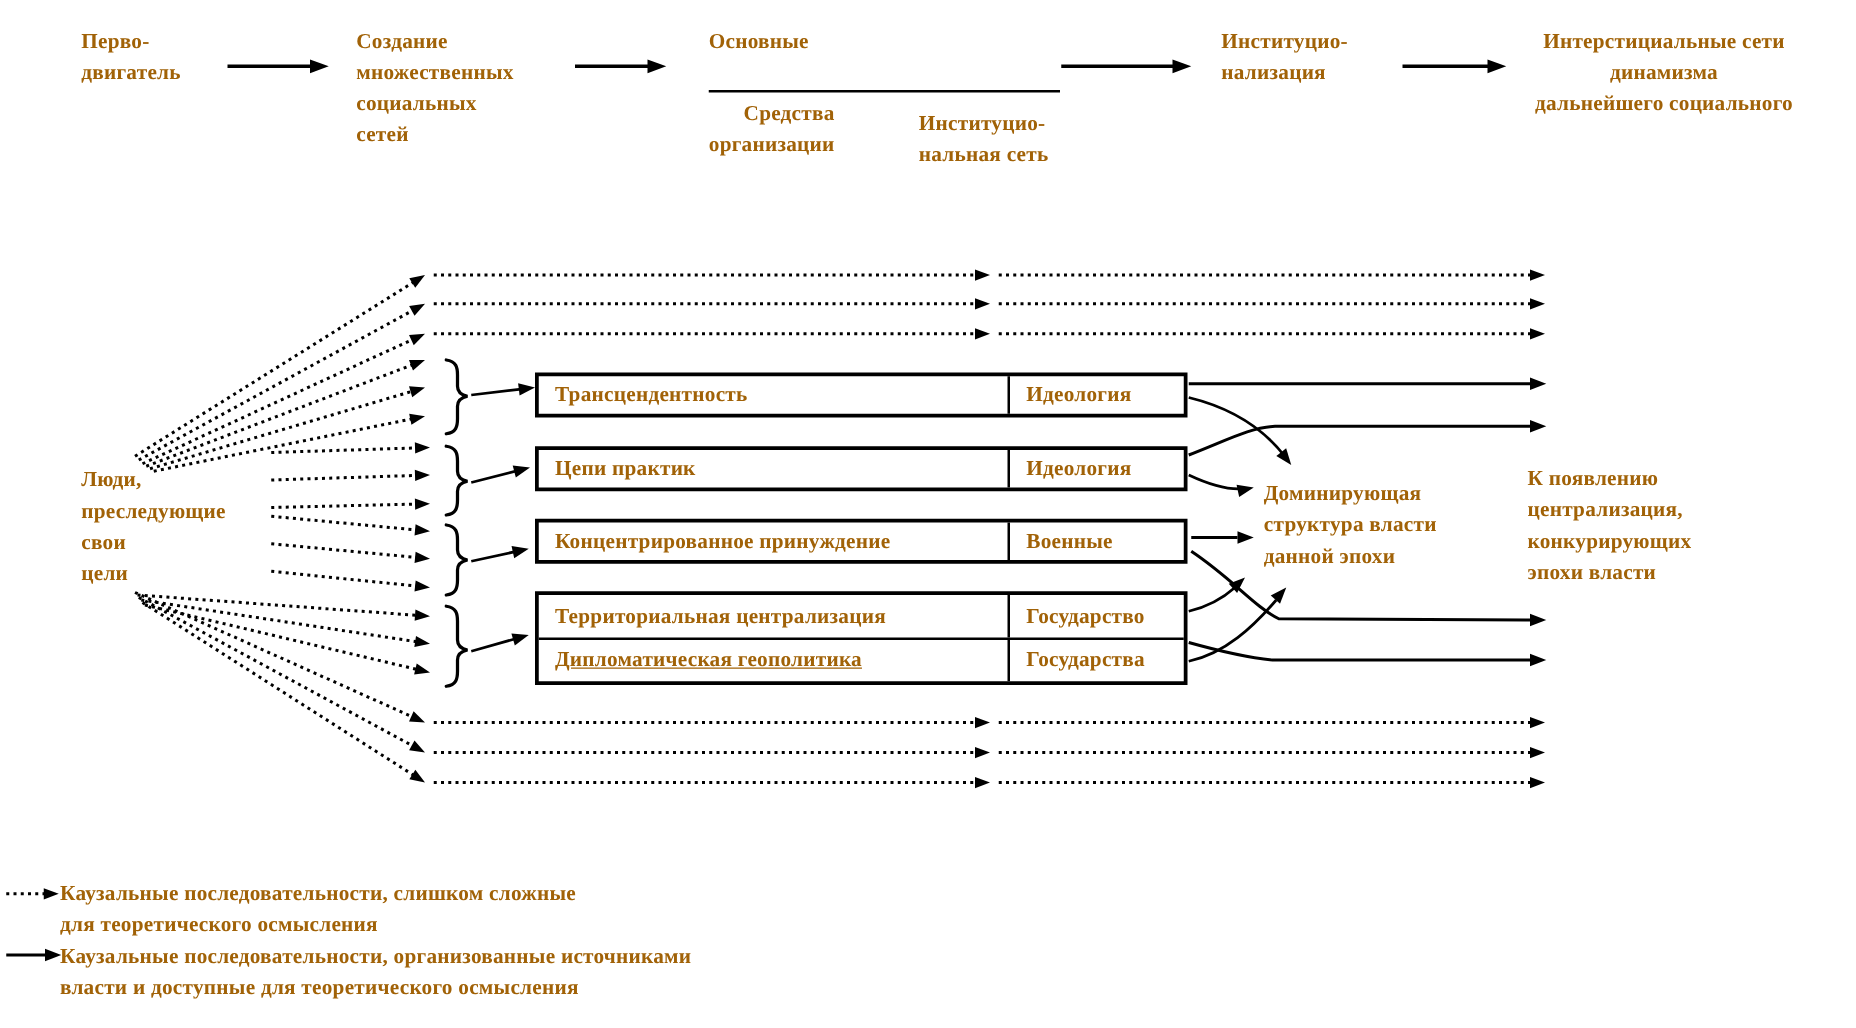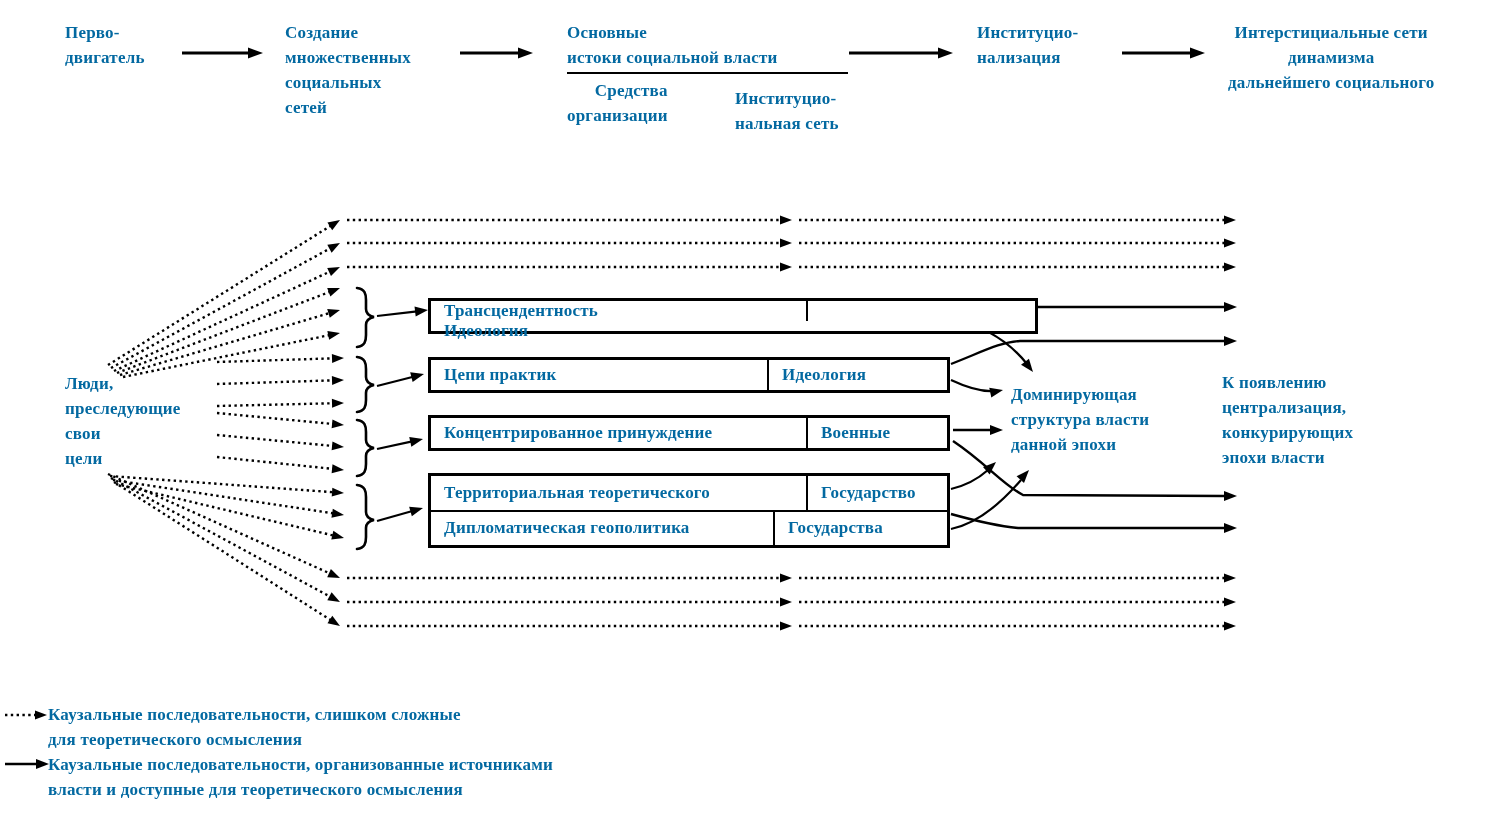--- a/index.html
+++ b/index.html
@@ -1,17 +1,17 @@
 <!DOCTYPE html>
 <html><head>
 <meta charset="utf-8">
 <style>
   html,body{margin:0;padding:0;background:#fff;}
   #stage{position:relative;width:1485px;height:822px;background:#fff;overflow:hidden;
-         font-family:"Liberation Serif","DejaVu Serif",serif;color:#0369a1;}
+         font-family:"Liberation Serif","DejaVu Serif",serif;color:#a16207;}
   #art{position:absolute;left:0;top:0;}
   .txt{position:absolute;font-weight:700;font-size:17px;line-height:25px;letter-spacing:.2px;white-space:nowrap;}
   .rule{position:absolute;height:2px;background:#000;}
   .pbox{position:absolute;border:3px solid #000;background:#fff;display:flex;box-sizing:border-box;}
   .cell{display:flex;align-items:center;padding-left:13px;font-weight:700;font-size:17px;letter-spacing:.2px;white-space:nowrap;box-sizing:border-box;}
   .cell.left{border-right:2px solid #000;}
   .rowline{display:block;}
 </style>
 </head>
 <body>
@@ -127,21 +127,20 @@
     <span class="rowline">двигатель</span>
   </div>
   <div class="txt" style="left:285px;top:20px;">
     <span class="rowline">Создание</span>
     <span class="rowline">множественных</span>
     <span class="rowline">социальных</span>
     <span class="rowline">сетей</span>
   </div>
   <div class="txt" style="left:567px;top:20px;">
     <span class="rowline">Основные</span>
-    <span class="rowline">истоки социальной власти</span>
   </div>
   <div class="rule" style="left:567px;top:72px;width:281px;"></div>
   <div class="txt" style="left:567px;top:78px;text-align:right;">
     <span class="rowline">Средства</span>
     <span class="rowline">организации</span>
   </div>
   <div class="txt" style="left:735px;top:86px;">
     <span class="rowline">Институцио-</span>
     <span class="rowline">нальная сеть</span>
   </div>
@@ -155,39 +154,39 @@
     <span class="rowline">дальнейшего социального</span>
   </div>
 
   <div class="txt" style="left:65px;top:371px;">
     <span class="rowline">Люди,</span>
     <span class="rowline">преследующие</span>
     <span class="rowline">свои</span>
     <span class="rowline">цели</span>
   </div>
 
-  <div class="pbox" style="left:428px;top:298px;width:610px;height:36px;flex-direction:column;">
+  <div class="pbox" style="left:428px;top:298px;width:522px;height:36px;">
     <div class="cell left" style="width:377px;">Трансцендентность</div>
     <div class="cell" style="flex:1;">Идеология</div>
   </div>
   <div class="pbox" style="left:428px;top:357px;width:522px;height:36px;">
-    <div class="cell left" style="width:338px;">Цепи практик</div>
+    <div class="cell left" style="width:377px;">Цепи практик</div>
     <div class="cell" style="flex:1;">Идеология</div>
   </div>
   <div class="pbox" style="left:428px;top:415px;width:522px;height:36px;">
     <div class="cell left" style="width:377px;">Концентрированное принуждение</div>
     <div class="cell" style="flex:1;">Военные</div>
   </div>
   <div class="pbox" style="left:428px;top:473px;width:522px;height:75px;flex-direction:column;">
     <div style="display:flex;flex:1;border-bottom:2px solid #000;">
-      <div class="cell left" style="width:377px;">Территориальная теоретического</div>
+      <div class="cell left" style="width:377px;">Территориальная централизация</div>
       <div class="cell" style="flex:1;">Государство</div>
     </div>
     <div style="display:flex;flex:1;">
-      <div class="cell left" style="width:344px;">Дипломатическая геополитика</div>
+      <div class="cell left" style="width:377px;text-decoration:underline;">Дипломатическая геополитика</div>
       <div class="cell" style="flex:1;">Государства</div>
     </div>
   </div>
 
   <div class="txt" style="left:1011px;top:382px;">
     <span class="rowline">Доминирующая</span>
     <span class="rowline">структура власти</span>
     <span class="rowline">данной эпохи</span>
   </div>
 

